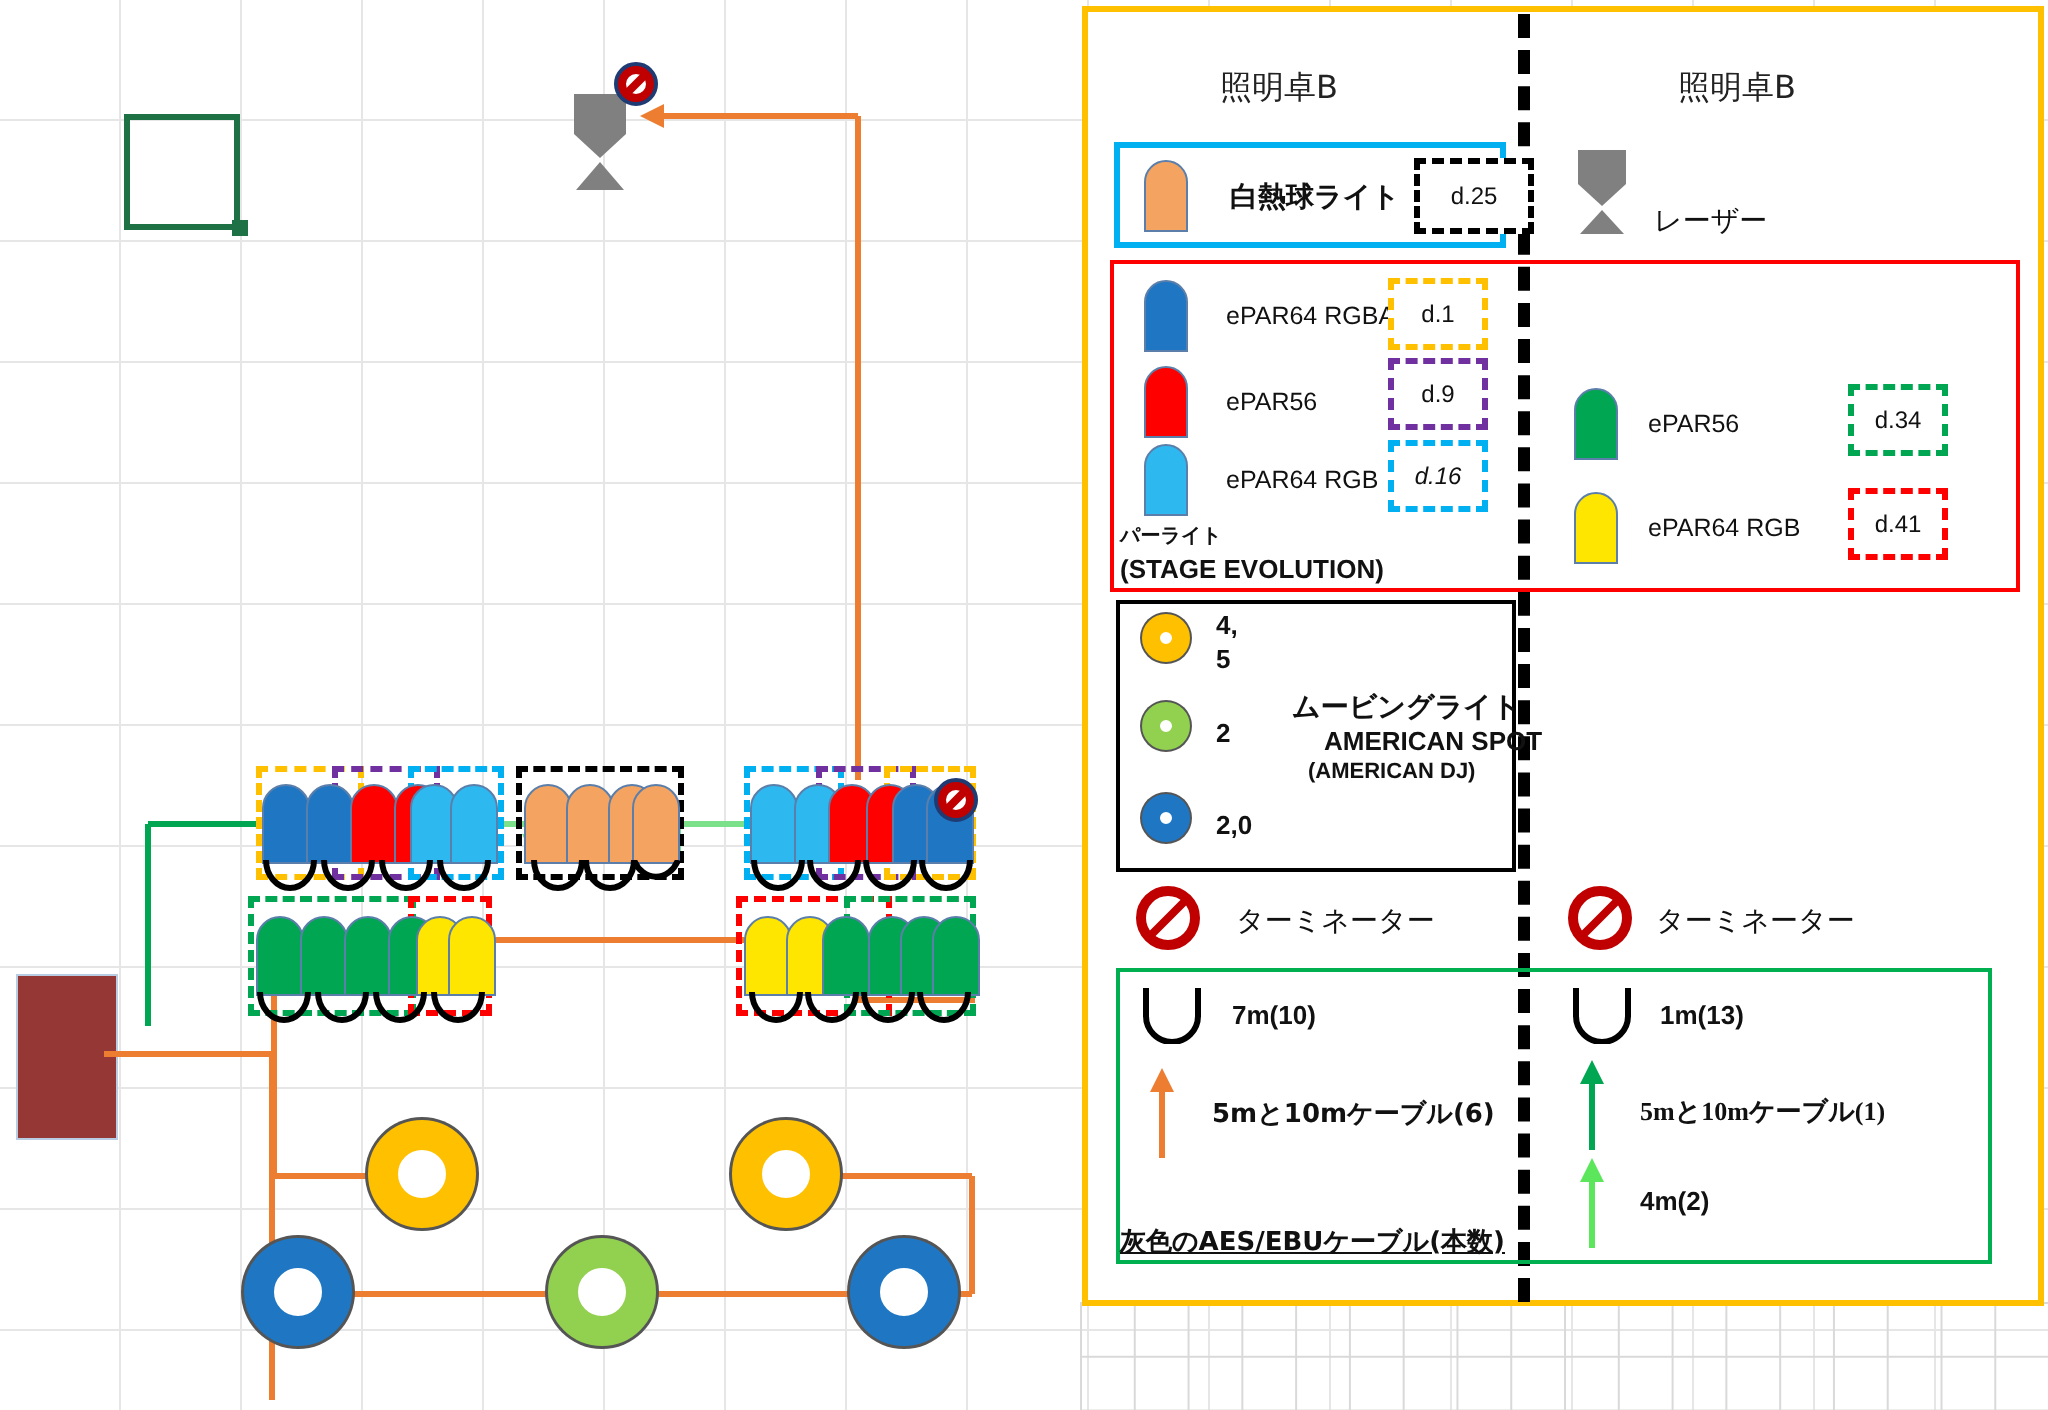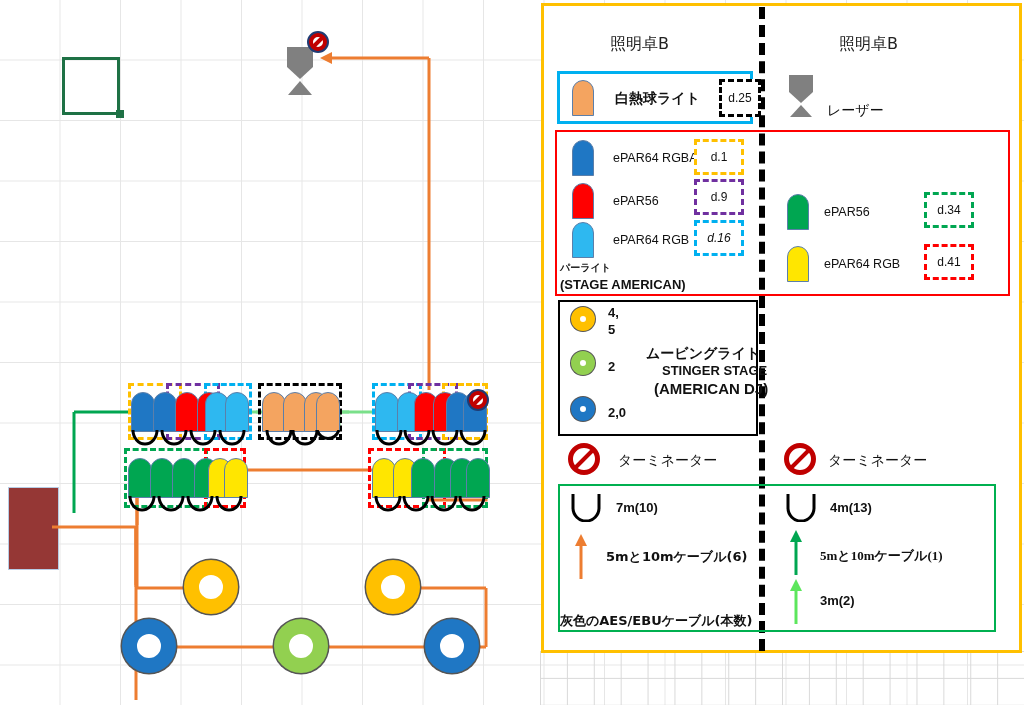--- a/index.html
+++ b/index.html
@@ -284,21 +284,21 @@
   <div id="panel">
 
     <div class="divider" style="left:215px;top:1px;height:644px;"></div>
 
     <div class="col-head jp" style="left:66px;top:28px;">照明卓B</div>
     <div class="col-head jp" style="left:295px;top:28px;">照明卓B</div>
 
     <div class="boxblue" style="left:13px;top:65px;width:196px;height:53px;"></div>
     <div class="par sm" style="left:28px;top:74px;background:#f4a460;"></div>
     <div class="lg-label b jp" style="left:71px;top:84px;font-size:14px;">白熱球ライト</div>
-    <div class="dbox" style="left:175px;top:73px;width:42px;height:38px;border-color:#000;">d.25</div>
+    <div class="dbox" style="left:163px;top:73px;width:60px;height:38px;border-color:#000;">d.25</div>
 
     <svg class="abs" style="left:242px;top:69px;" width="30" height="42" viewBox="0 0 30 42">
       <path d="M3 0 H27 V17 L15 28 L3 17 Z" fill="#808080"></path>
       <path d="M4 42 H26 L15 30 Z" fill="#808080"></path>
     </svg>
     <div class="lg-label jp" style="left:283px;top:96px;font-size:14px;">レーザー</div>
 
     <div class="boxred" style="left:11px;top:124px;width:455px;height:166px;"></div>
 
     <div class="par sm" style="left:28px;top:134px;background:#1f77c4;"></div>
@@ -307,21 +307,21 @@
 
     <div class="par sm" style="left:28px;top:177px;background:#ff0000;"></div>
     <div class="lg-label" style="left:69px;top:188px;">ePAR56</div>
     <div class="dbox" style="left:150px;top:173px;width:50px;height:36px;border-color:#7030a0;">d.9</div>
 
     <div class="par sm" style="left:28px;top:216px;background:#2eb8f0;"></div>
     <div class="lg-label" style="left:69px;top:227px;">ePAR64 RGB</div>
     <div class="dbox" style="left:150px;top:214px;width:50px;height:36px;border-color:#00b0f0;font-style:italic;">d.16</div>
 
     <div class="lg-label b jp" style="left:16px;top:255px;font-size:10px;">パーライト</div>
-    <div class="lg-label b" style="left:16px;top:271px;font-size:13px;">(STAGE AMERICAN)</div>
+    <div class="lg-label b" style="left:16px;top:271px;font-size:13px;">(STAGE EVOLUTION)</div>
 
     <div class="par sm" style="left:243px;top:188px;background:#00a651;"></div>
     <div class="lg-label" style="left:280px;top:199px;">ePAR56</div>
     <div class="dbox" style="left:380px;top:186px;width:50px;height:36px;border-color:#00a651;">d.34</div>
 
     <div class="par sm" style="left:243px;top:240px;background:#ffe600;"></div>
     <div class="lg-label" style="left:280px;top:251px;">ePAR64 RGB</div>
     <div class="dbox" style="left:380px;top:238px;width:50px;height:36px;border-color:#ff0000;">d.41</div>
 
     <div class="boxblack" style="left:14px;top:294px;width:200px;height:136px;"></div>
@@ -330,22 +330,22 @@
     <div class="lg-label b" style="left:64px;top:299px;font-size:13px;">4,</div>
     <div class="lg-label b" style="left:64px;top:316px;font-size:13px;">5</div>
 
     <div class="ring" style="left:27px;top:345px;width:24px;height:24px;border:9px solid #92d050;background:#fff;box-shadow:0 0 0 1px #555;"></div>
     <div class="lg-label b" style="left:64px;top:353px;font-size:13px;">2</div>
 
     <div class="ring" style="left:27px;top:391px;width:24px;height:24px;border:9px solid #1f77c4;background:#fff;box-shadow:0 0 0 1px #555;"></div>
     <div class="lg-label b" style="left:64px;top:399px;font-size:13px;">2,0</div>
 
     <div class="lg-label b jp" style="left:102px;top:339px;font-size:14px;">ムービングライト</div>
-    <div class="lg-label b" style="left:118px;top:357px;font-size:13px;">STINGER STAGE</div>
-    <div class="lg-label b" style="left:110px;top:374px;font-size:15px;">(AMERICAN DJ)</div>
+    <div class="lg-label b" style="left:118px;top:357px;font-size:13px;">AMERICAN SPOT</div>
+    <div class="lg-label b" style="left:110px;top:374px;font-size:11px;">(AMERICAN DJ)</div>
 
     <div class="term-wrap" style="left:24px;top:437px;width:32px;height:32px;">
       <div class="term" style="inset:0;border-width:5px;"></div>
     </div>
     <div class="lg-label jp" style="left:74px;top:446px;font-size:14px;">ターミネーター</div>
 
     <div class="term-wrap" style="left:240px;top:437px;width:32px;height:32px;">
       <div class="term" style="inset:0;border-width:5px;"></div>
     </div>
     <div class="lg-label jp" style="left:284px;top:446px;font-size:14px;">ターミネーター</div>
@@ -356,33 +356,33 @@
       <path d="M3 0 V14 A13 13 0 0 0 29 14 V0" fill="none" stroke="#000" stroke-width="3"></path>
     </svg>
     <div class="lg-label b" style="left:72px;top:494px;font-size:13px;">7m(10)</div>
 
     <svg class="abs" style="left:28px;top:527px;" width="18" height="46" viewBox="0 0 18 46">
       <path d="M9 46 V10" fill="none" stroke="#ed7d31" stroke-width="3"></path>
       <polygon points="9 1 3 13 15 13" fill="#ed7d31"></polygon>
     </svg>
     <div class="lg-label b jp" style="left:62px;top:542px;font-size:13px;">5mと10mケーブル(6)</div>
 
-    <div class="lg-label b jp" style="left:16px;top:606px;font-size:13px;">灰色のAES/EBUケーブル(本数)</div>
+    <div class="lg-label b jp" style="left:16px;top:606px;font-size:13px;text-decoration:underline;">灰色のAES/EBUケーブル(本数)</div>
 
     <svg class="abs" style="left:241px;top:488px;" width="32" height="28" viewBox="0 0 32 28">
       <path d="M3 0 V14 A13 13 0 0 0 29 14 V0" fill="none" stroke="#000" stroke-width="3"></path>
     </svg>
-    <div class="lg-label b" style="left:286px;top:494px;font-size:13px;">4m(13)</div>
+    <div class="lg-label b" style="left:286px;top:494px;font-size:13px;">1m(13)</div>
 
     <svg class="abs" style="left:243px;top:523px;" width="18" height="46" viewBox="0 0 18 46">
       <path d="M9 46 V10" fill="none" stroke="#00a651" stroke-width="3"></path>
       <polygon points="9 1 3 13 15 13" fill="#00a651"></polygon>
     </svg>
     <div class="lg-label b jp" style="left:276px;top:541px;font-size:13px;font-family:Liberation Serif, serif;">5mと10mケーブル(1)</div>
 
     <svg class="abs" style="left:243px;top:572px;" width="18" height="46" viewBox="0 0 18 46">
       <path d="M9 46 V10" fill="none" stroke="#5ce65c" stroke-width="3"></path>
       <polygon points="9 1 3 13 15 13" fill="#5ce65c"></polygon>
     </svg>
-    <div class="lg-label b" style="left:276px;top:587px;font-size:13px;">3m(2)</div>
+    <div class="lg-label b" style="left:276px;top:587px;font-size:13px;">4m(2)</div>
 
   </div>
 </div>
 
 </body></html>

